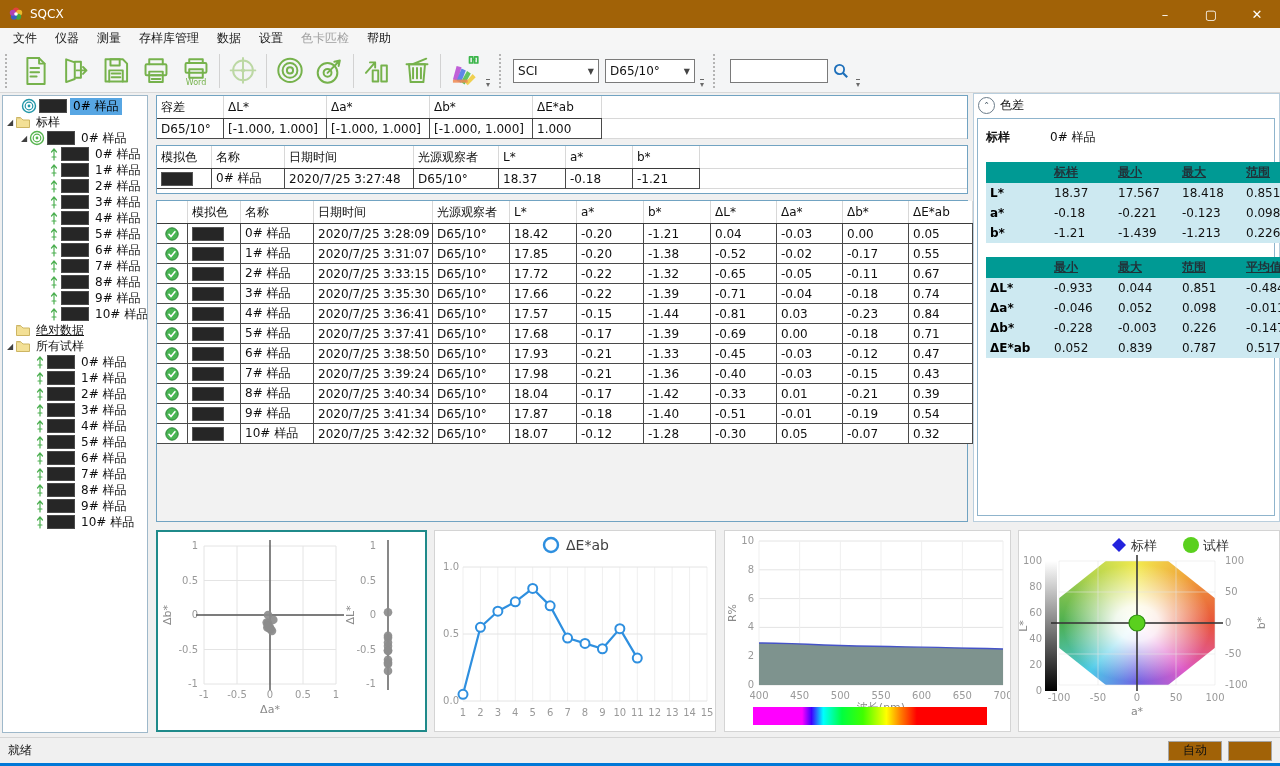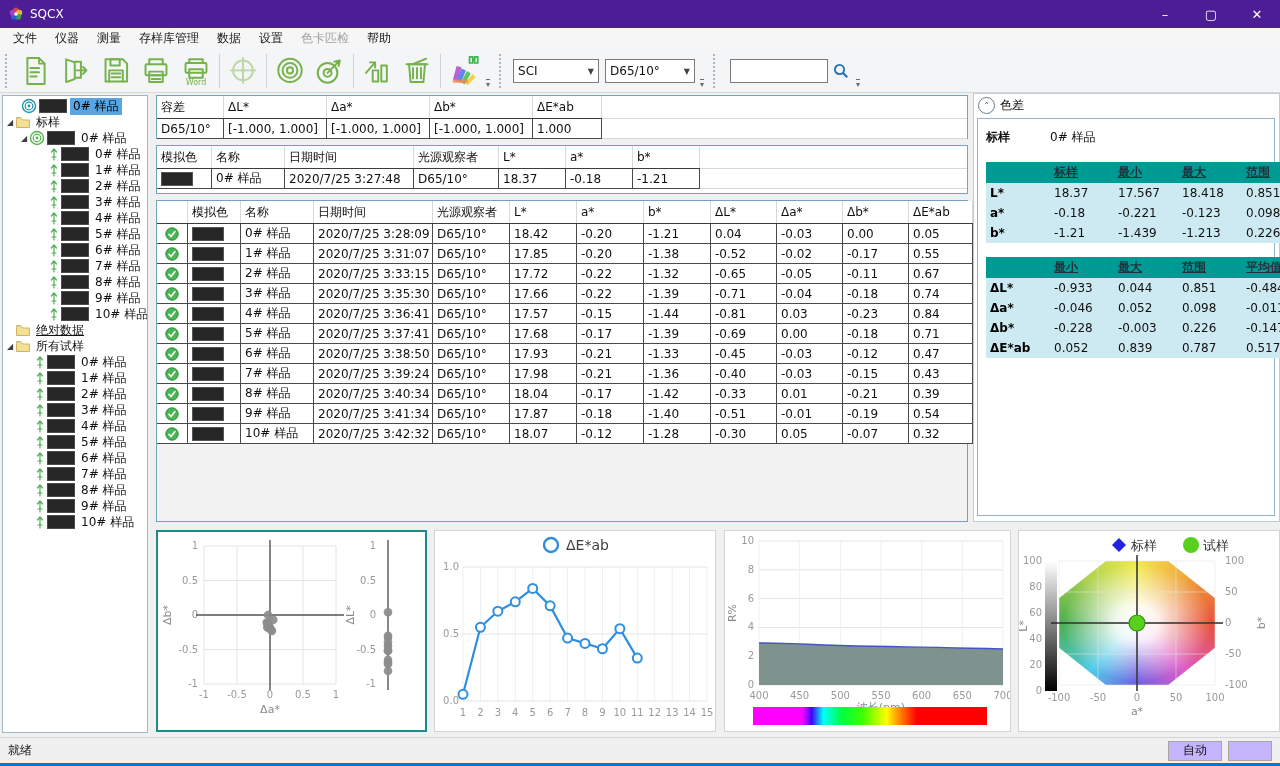--- a/index.html
+++ b/index.html
@@ -1,20 +1,20 @@
 <!DOCTYPE html>
 <html><head>
 <meta charset="utf-8">
 <style>
   html,body{margin:0;padding:0;background:#d8d8d8;}
   #app{position:relative;width:1280px;height:766px;background:#f0f0f0;overflow:hidden;
        font-family:"DejaVu Sans","Liberation Sans",sans-serif;font-size:12px;color:#111;
        border-bottom:3px solid #0078d7;box-sizing:border-box;}
   
-  .titlebar{position:absolute;left:0;top:0;width:1280px;height:28px;background:#4c1d95;display:flex;align-items:center;}
+  .titlebar{position:absolute;left:0;top:0;width:1280px;height:28px;background:#a16207;display:flex;align-items:center;}
   .titlebar .logo{width:16px;height:16px;margin:0 6px 0 8px;}
   .titlebar .wtitle{color:#fff;font-size:12px;}
   .wbtns{position:absolute;right:0;top:0;height:28px;display:flex;}
   .wbtn{width:46px;height:28px;display:flex;align-items:center;justify-content:center;color:#fff;font-size:13px;}
   
   .menubar{position:absolute;left:0;top:28px;width:1280px;height:22px;background:#f6f6f6;display:flex;align-items:flex-start;padding-left:4px;box-sizing:border-box;}
   .menu-item{padding:2px 9px;color:#1a1a1a;}
   .menu-item.disabled{color:#9f9f9f;}
   
   .toolbar{position:absolute;left:0;top:50px;width:1280px;height:43px;background:#f4f5f6;border-bottom:1px solid #d9d9d9;display:flex;align-items:center;box-sizing:border-box;}
@@ -56,21 +56,21 @@
   table.teal th{background:#009a94;color:#20333a;font-weight:bold;text-decoration:underline;text-align:left;padding:2px 4px;height:16px;font-size:12px;}
   table.teal td{background:#cde9f1;padding:2px 4px;height:16px;font-size:12px;}
   table.teal td.rowlab{font-weight:bold;color:#000;}
   
   .cpanel{position:absolute;top:530px;height:202px;background:#fff;border:1px solid #d4d4d4;box-sizing:border-box;}
   .cpanel.sel{border:2px solid #1f8a8a;}
   .spectrum{position:absolute;height:18px;}
   
   .statusbar{position:absolute;left:0;top:737px;width:1280px;height:26px;background:#f0f0f0;border-top:1px solid #d5d5d5;display:flex;align-items:center;box-sizing:border-box;}
   .status-left{margin-left:8px;}
-  .status-box{height:20px;border:1px solid #a6a6a6;background:#c4b5fd;display:flex;align-items:center;justify-content:center;box-sizing:border-box;}
+  .status-box{height:20px;border:1px solid #a6a6a6;background:#a16207;display:flex;align-items:center;justify-content:center;box-sizing:border-box;}
   svg text{font-family:"DejaVu Sans","Liberation Sans",sans-serif;}
 </style>
 </head>
 <body>
 
 <div id="app">
 
   <div class="titlebar">
     <svg class="logo" viewBox="0 0 18 18">
       <circle cx="9" cy="5" r="3.4" fill="#e84040" opacity=".92"></circle>

